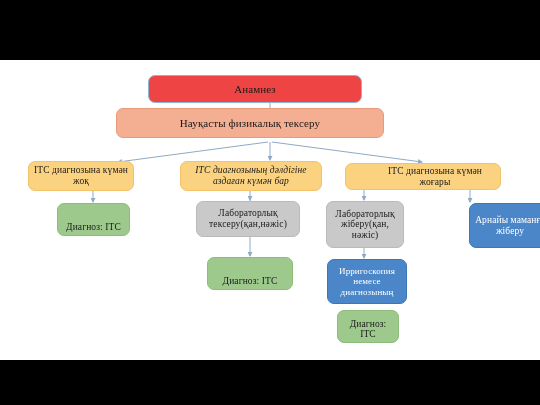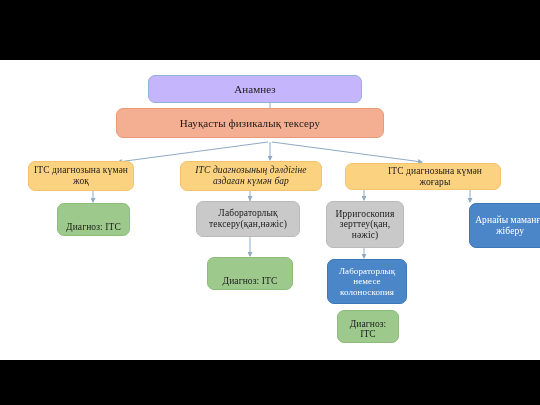--- a/index.html
+++ b/index.html
@@ -40,21 +40,21 @@
     text-align: center;
     border-radius: 7px;
     line-height: 1.12;
     padding: 2px 4px;
     letter-spacing: 0.1px;
     color: #1a1a1a;
   }
   .node span { display: block; width: 100%; }
 
   .n-blue-light {
-    background: #c4b5fd;
+    background: #ef4444;
     border: 1px solid #93b2d8;
   }
   .n-salmon {
     background: #F4AE91;
     border: 1px solid #e89a79;
   }
   .n-yellow {
     background: #FBD280;
     border: 1px solid #f2c36a;
   }
@@ -122,33 +122,33 @@
 
     <div class="node n-green" style="left:57px; top:143px; width:73px; height:33px; font-size:9.5px;">
       <span>Диагноз: ІТС</span>
     </div>
 
     <div class="node n-gray" style="left:196px; top:141px; width:104px; height:36px; font-size:9.5px;">
       <span>Лабораторлық тексеру(қан,нәжіс)</span>
     </div>
 
     <div class="node n-gray" style="left:326px; top:141px; width:78px; height:47px; font-size:9.5px;">
-      <span>Ирригоскопия зерттеу(қан, нәжіс)</span>
+      <span>Лабораторлық жіберу(қан, нәжіс)</span>
     </div>
 
     <div class="node n-blue" style="left:432px; top:143px; width:82px; height:45px; font-size:9.5px;margin-left:37px;">
       <span>Арнайы маманға жіберу</span>
     </div>
 
     <div class="node n-green" style="left:207px; top:197px; width:86px; height:33px; font-size:9.5px;">
       <span>Диагноз: ІТС</span>
     </div>
 
     <div class="node n-blue" style="left:327px; top:199px; width:80px; height:45px; font-size:9px;">
-      <span>Лабораторлық немесе колоноскопия</span>
+      <span>Ирригоскопия немесе диагнозының</span>
     </div>
 
     <div class="node n-green" style="left:337px; top:250px; width:62px; height:33px; font-size:9.5px;">
       <span>Диагноз: ІТС</span>
     </div>
 
   </div>
 </div>
 
 </body></html>

